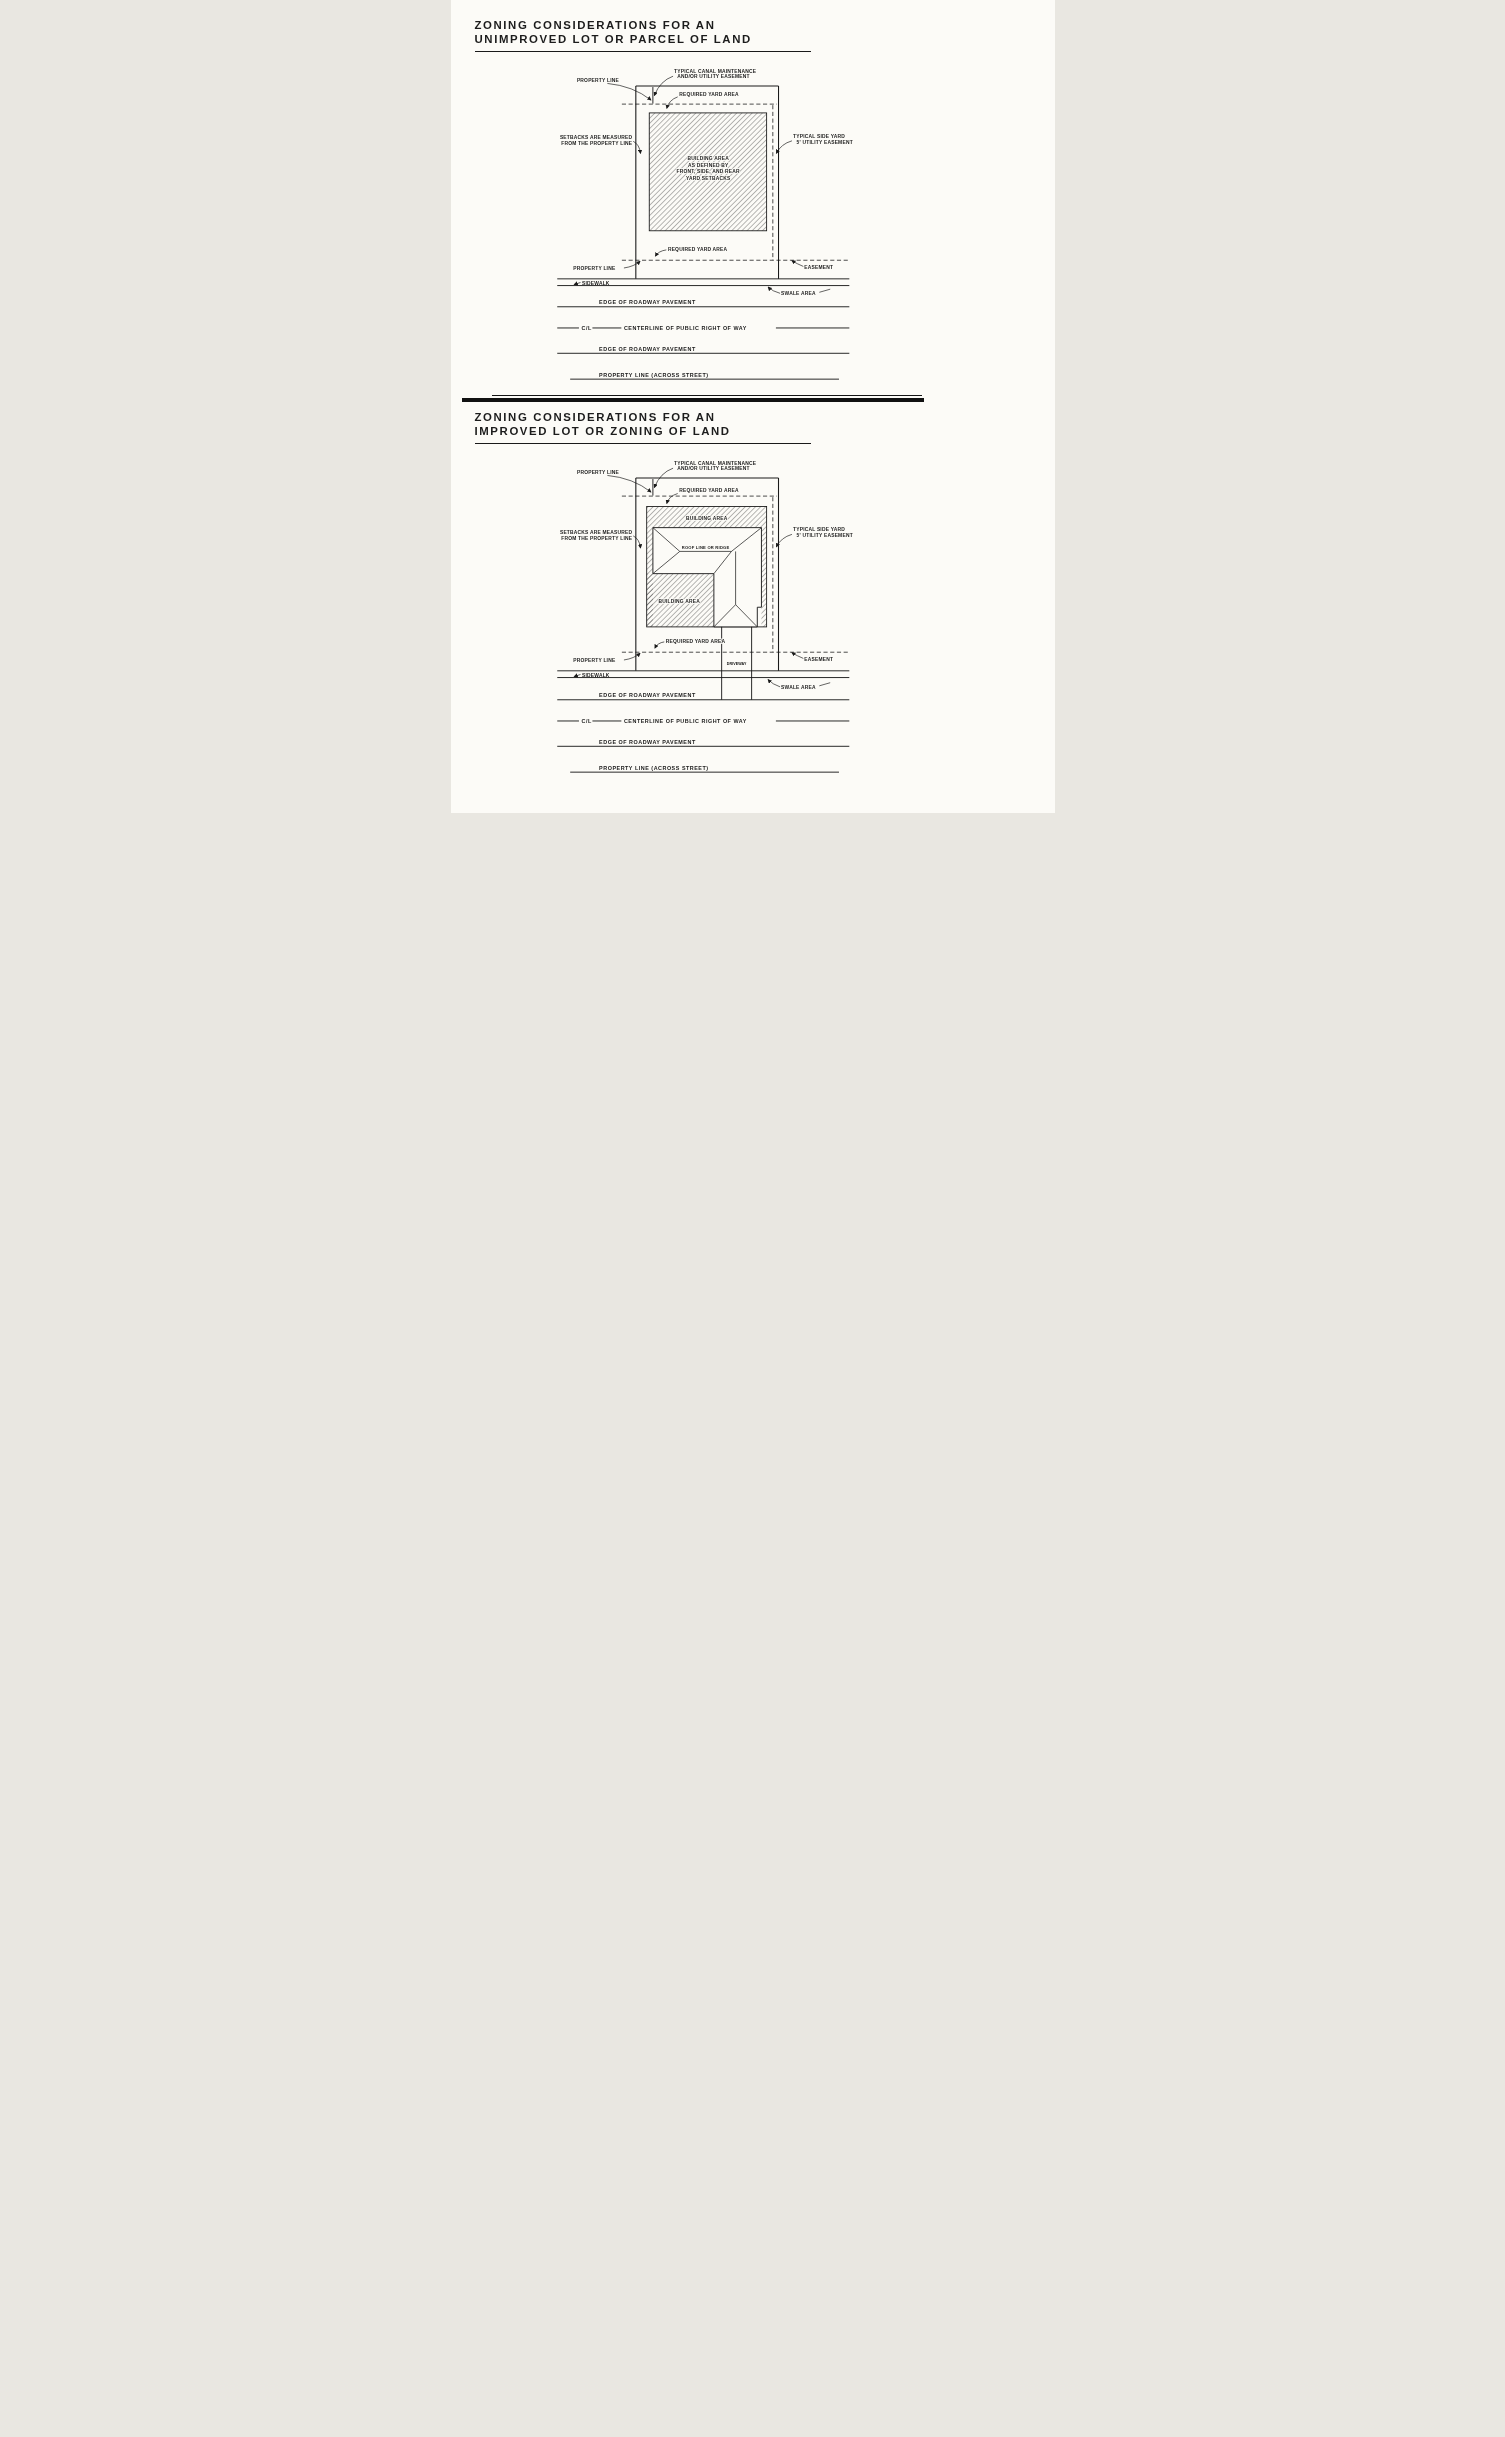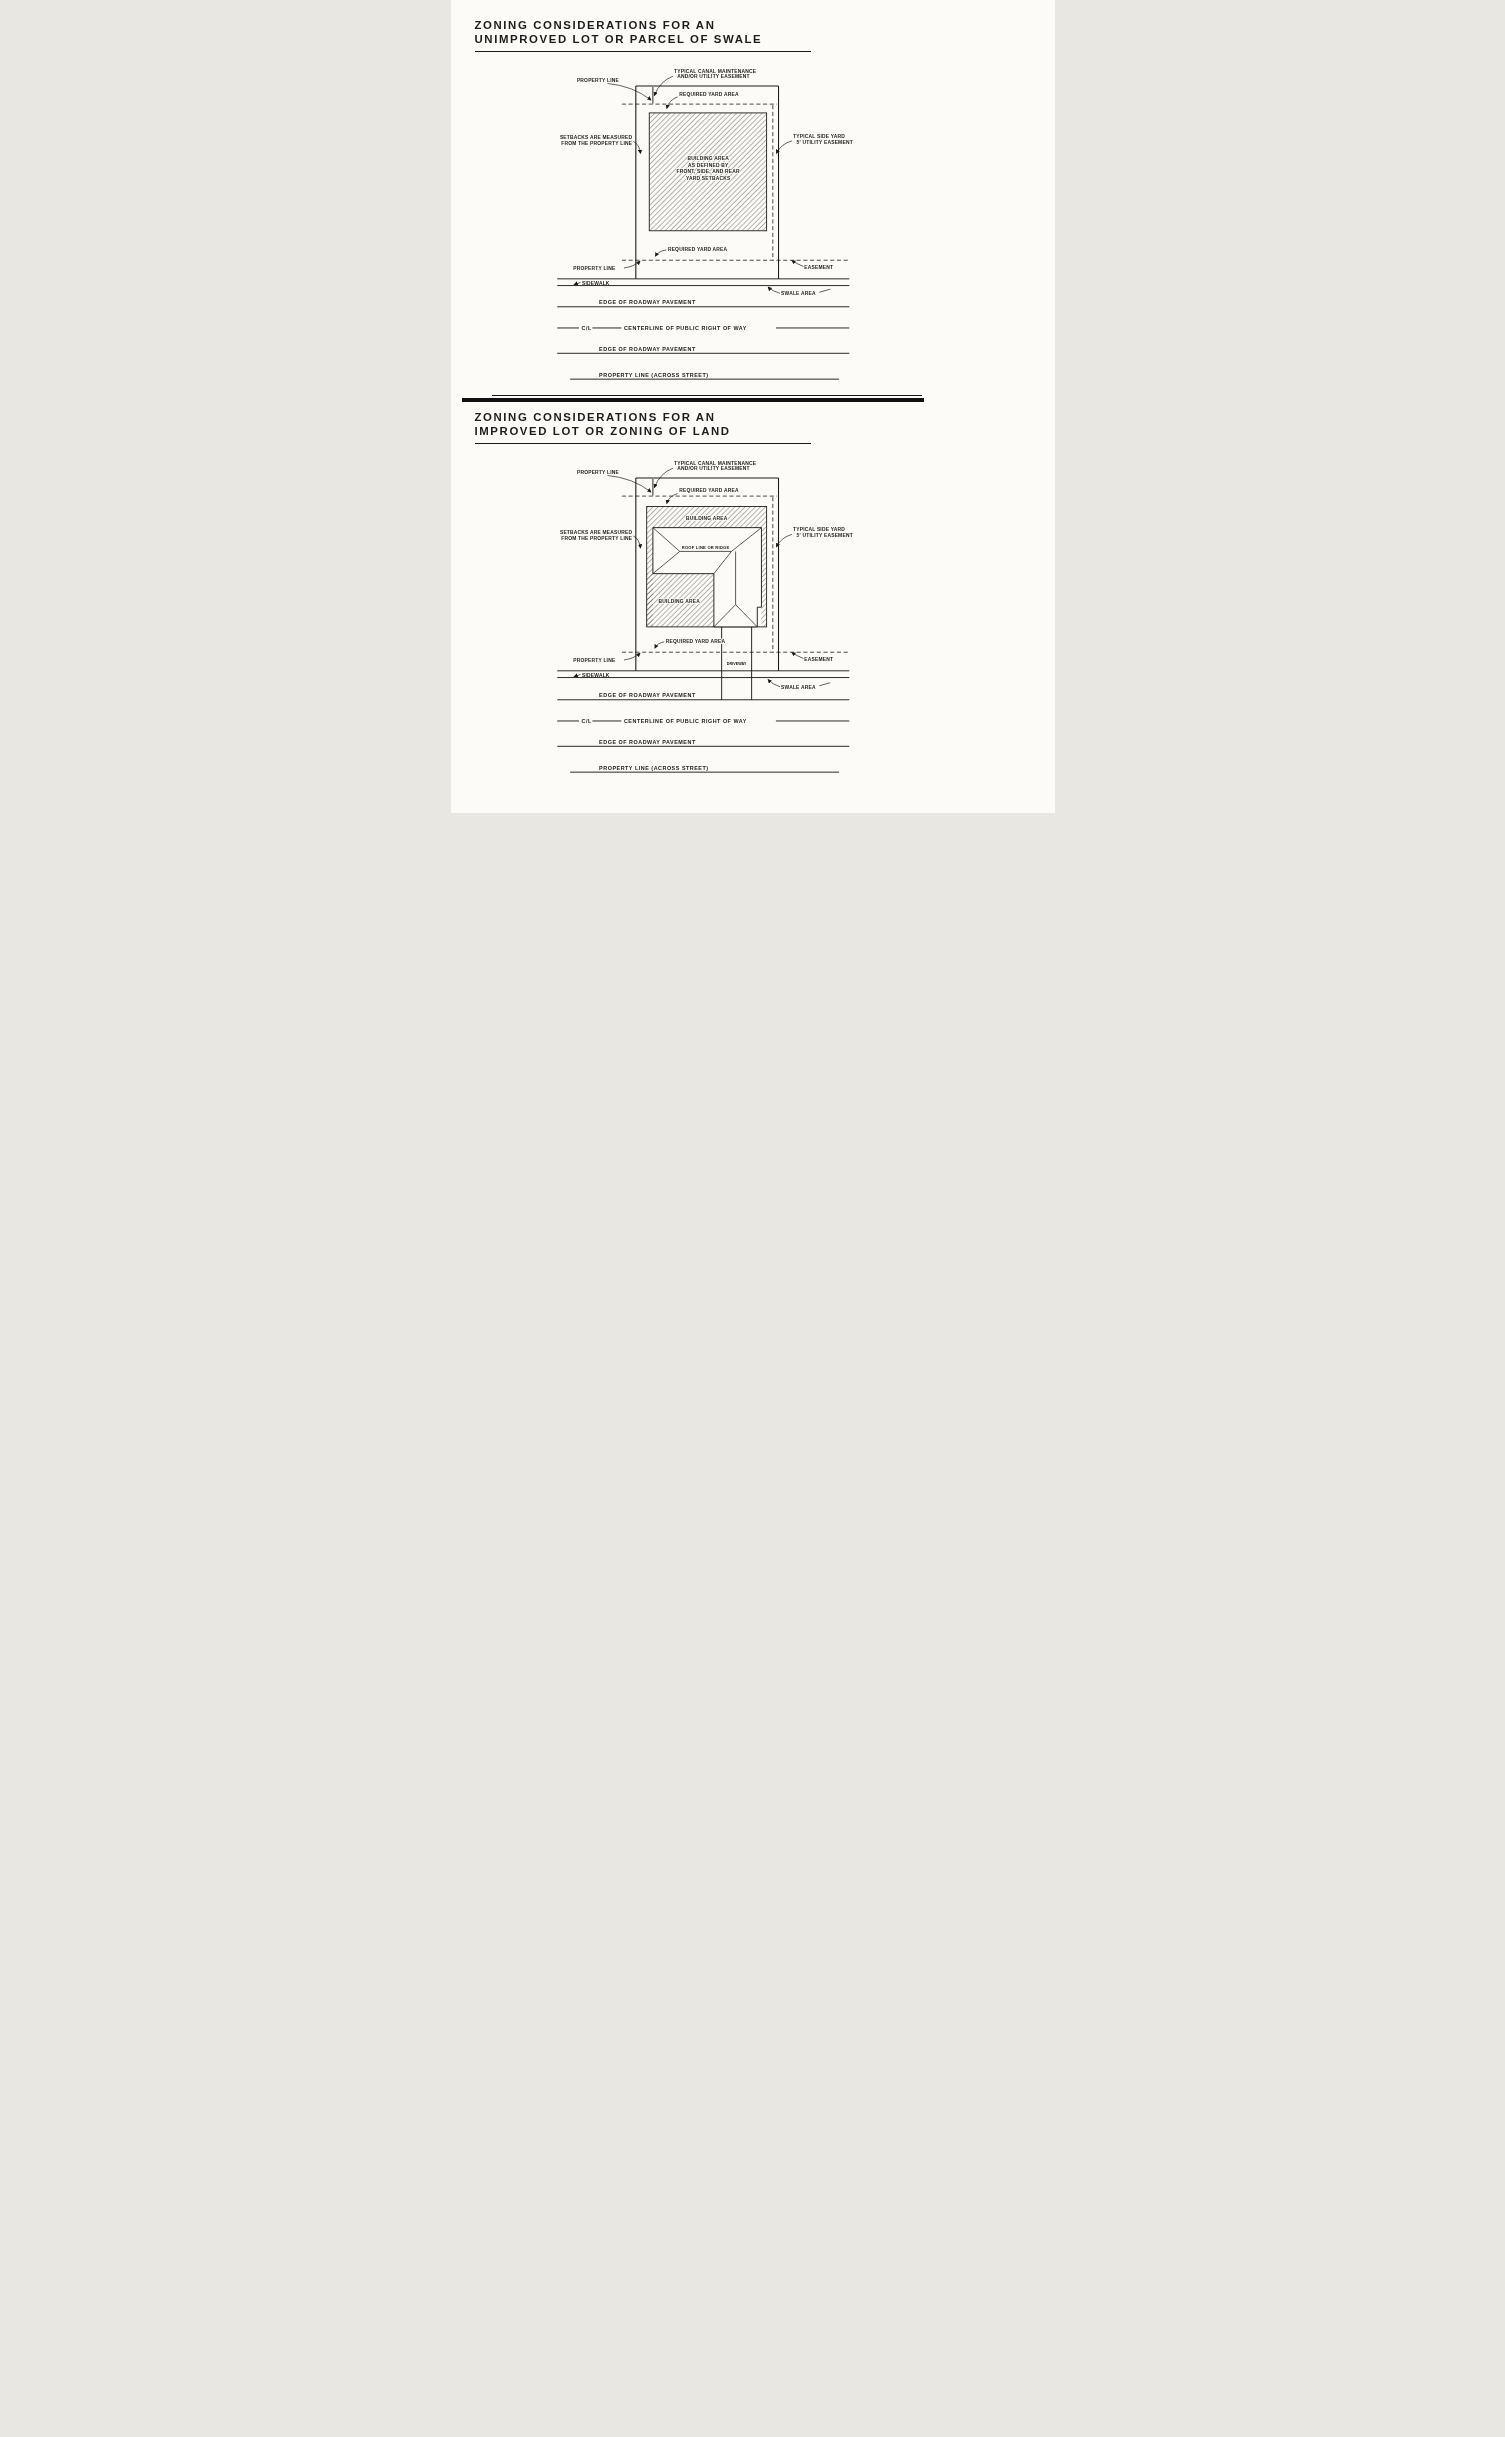--- a/index.html
+++ b/index.html
@@ -82,21 +82,21 @@
   }
 </style>
 </head>
 <body>
 
 <div class="page">
 
   <section>
     <header class="title-block">
       <div class="title-line">ZONING CONSIDERATIONS FOR AN</div>
-      <div class="title-line">UNIMPROVED LOT OR PARCEL OF SWALE</div>
+      <div class="title-line">UNIMPROVED LOT OR PARCEL OF LAND</div>
     </header>
 
     <svg width="502" height="335" viewBox="0 0 970 648">
       <defs>
         <pattern id="hatch1" width="7" height="7" patternUnits="userSpaceOnUse" patternTransform="rotate(45)">
           <line x1="0" y1="0" x2="0" y2="7" stroke="#1a1a1a" stroke-width="1.2"></line>
         </pattern>
         <marker id="arrow1" viewBox="0 0 10 10" refX="8" refY="5" markerWidth="6.5" markerHeight="6.5" orient="auto-start-reverse">
           <path d="M0,0 L10,5 L0,10 z" fill="#1a1a1a"></path>
         </marker>

